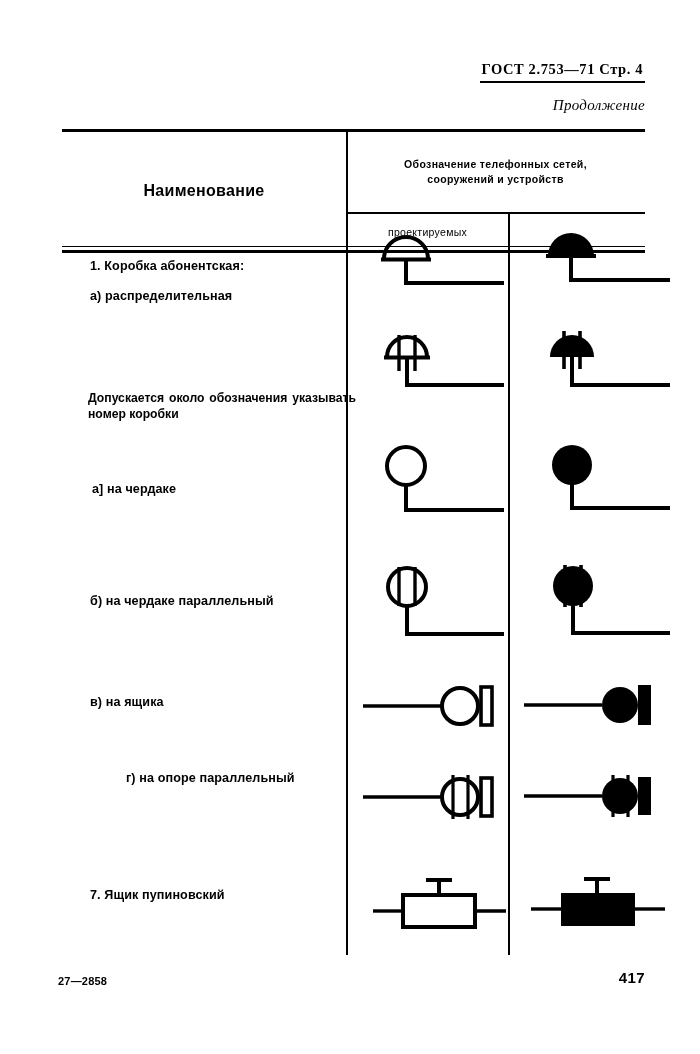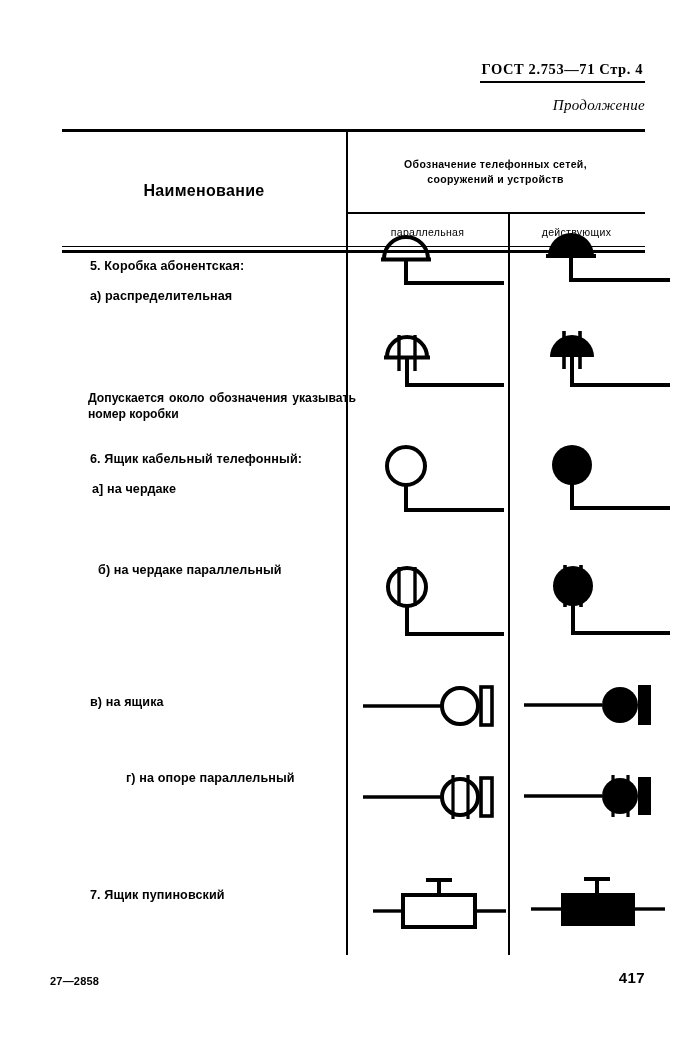--- a/index.html
+++ b/index.html
@@ -132,21 +132,21 @@
   }
 
   
   .sym {
     position: absolute;
   }
 
   
   .footer-left {
     position: absolute;
-    left: 50px;
+    left: 58px;
     top: 975px;
     font-family: "Liberation Sans", sans-serif;
     font-weight: bold;
     font-size: 11px;
     letter-spacing: 0.2px;
   }
   .footer-right {
     position: absolute;
     left: 0;
     top: 969px;
@@ -171,33 +171,31 @@
   <div class="rule rule-top"></div>
   <div class="rule rule-headmid"></div>
   <div class="rule rule-headbot-a"></div>
   <div class="rule rule-headbot-b"></div>
 
   <div class="vline vline-col1"></div>
   <div class="vline vline-col2"></div>
 
   <div class="hdr-name">Наименование</div>
   <div class="hdr-group">Обозначение  телефонных  сетей, сооружений  и  устройств</div>
-  <div class="hdr-sub hdr-sub-a">параллельная</div>
-  <div class="hdr-sub hdr-sub-b">действующих</div>
+  <div class="hdr-sub hdr-sub-a">проектируемых</div>
 
   <div class="names">
-    <div class="nm" style="left:28px; top:6px;">5. Коробка абонентская:</div>
+    <div class="nm" style="left:28px; top:6px;">1. Коробка абонентская:</div>
     <div class="nm" style="left:28px; top:36px;">а)  распределительная</div>
 
     <div class="note" style="left:26px; top:138px;">Допускается   около   обозначения указывать номер коробки</div>
 
-    <div class="nm" style="left:28px; top:199px;">6. Ящик кабельный телефонный:</div>
     <div class="nm" style="left:30px; top:229px;">а] на чердаке</div>
 
-    <div class="nm" style="left:28px; top:310px;margin-left:8px;">б)  на чердаке параллельный</div>
+    <div class="nm" style="left:28px; top:341px;">б)  на чердаке параллельный</div>
 
     <div class="nm" style="left:28px; top:442px;">в)  на ящика</div>
 
     <div class="nm" style="left:28px; top:518px;padding-left:36px;">г)  на опоре параллельный</div>
 
     <div class="nm" style="left:28px; top:635px;">7. Ящик пупиновский</div>
   </div>
 
   <div class="sym" style="left:302px; top:100px;">
     <svg width="150" height="70" viewBox="0 0 150 70">

